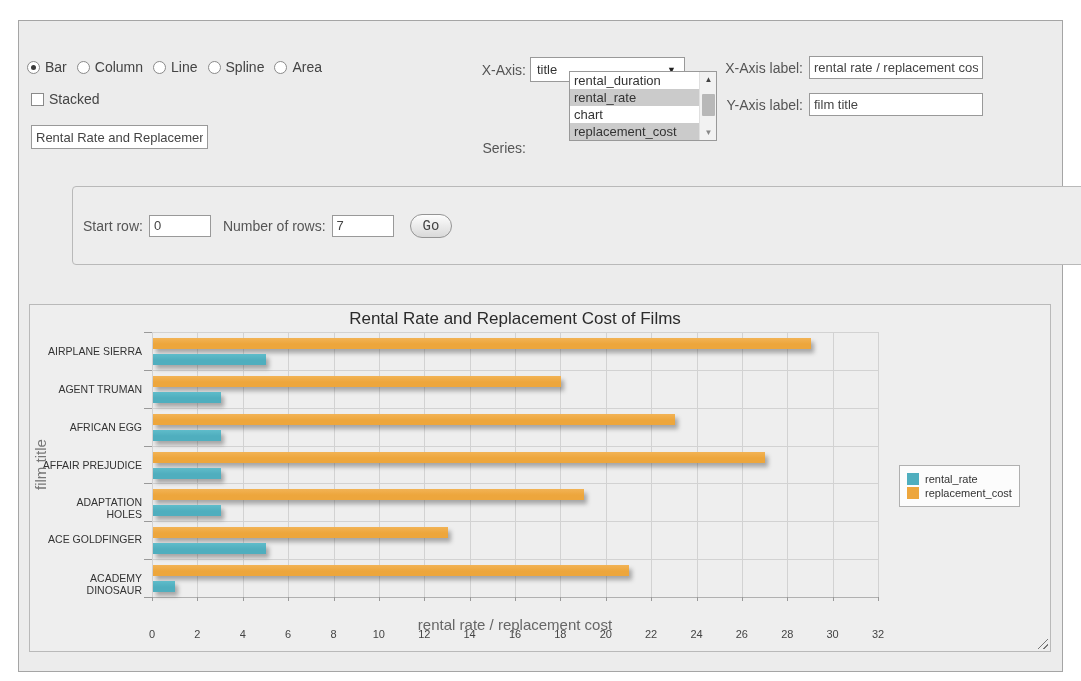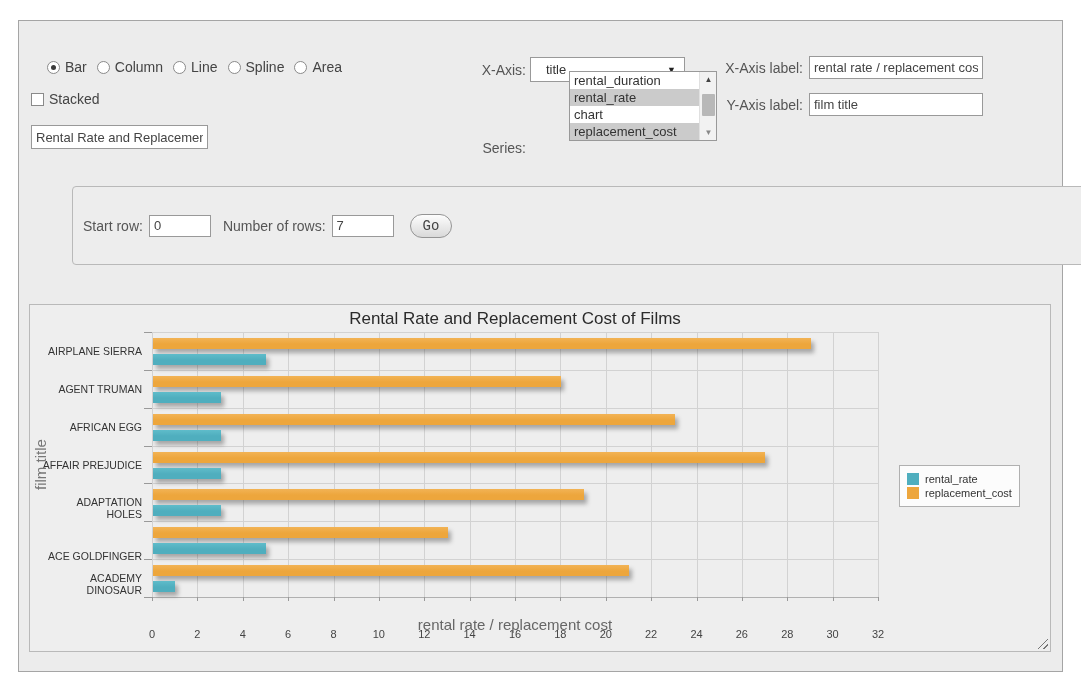--- a/index.html
+++ b/index.html
@@ -9,32 +9,32 @@
     background:#ececec; border:1px solid #a5a5a5; }
   .legendbox { position:absolute; left:11px; top:-14px; background:#fff;
     border:1px solid #9a9a9a; border-radius:2px; padding:5px 13px;
     font-size:14px; font-weight:bold; color:#333;
     box-shadow:2px 2px 3px rgba(0,0,0,0.35); }
   .lbl { position:absolute; font-size:14px; color:#555; }
   .lbl.r { text-align:right; }
   .txt { position:absolute; border:1px solid #999; background:#fff; color:#444;
     font-size:13px; font-family:"Liberation Sans",sans-serif; padding:2px 4px; outline:none; }
   
-  .choice-row { position:absolute; left:28px; top:38px; display:flex; align-items:flex-start; }
+  .choice-row { position:absolute; left:8px; top:38px; display:flex; align-items:flex-start; }
   .choice { display:flex; align-items:center; margin-right:10px; font-size:14px; color:#444; }
   .radio { width:13px; height:13px; border:1px solid #8a8a8a; border-radius:50%;
     background:#fff; margin-right:5px; position:relative; flex:none; }
   .radio.on::after { content:""; position:absolute; left:3px; top:3px; width:5px; height:5px;
     border-radius:50%; background:#3a3a3a; }
   .checkbox { width:13px; height:13px; border:1px solid #8a8a8a; background:#fff;
     margin-right:5px; flex:none; }
   
   .selectbox { position:absolute; left:511px; top:36px; width:155px; height:25px;
     background:#fff; border:1px solid #999; font-size:13px; color:#333;
-    display:flex; align-items:center; padding-left:15px; }
+    display:flex; align-items:center; padding-left:6px; }
   .selectbox .arrow { position:absolute; right:8px; top:7px; font-size:9px; color:#222; }
   
   .listbox { position:absolute; left:513px; top:50px; width:148px; height:70px;
     background:#fff; border:1px solid #999; overflow:hidden;margin-left:37px; }
   .listbox .opt { height:17px; line-height:17px; font-size:13px; color:#333; padding-left:4px;
     white-space:nowrap; }
   .listbox .opt.sel { background:#cbcbcb; }
   .lb-scroll { position:absolute; right:0; top:0; width:17px; height:68px; background:#f2f2f2;
     border-left:1px solid #e0e0e0; }
   .lb-scroll .up, .lb-scroll .dn { position:absolute; left:0; width:17px; height:15px;
@@ -231,21 +231,21 @@
         <div class="bar" style="left: 1px; top: 59.8571px; width: 67.8356px; background: linear-gradient(rgb(95, 188, 202), rgb(79, 174, 190) 55%);"></div>
         <div class="cat-label" style="top: 88.6429px;">AFRICAN EGG</div>
         <div class="bar" style="left: 1px; top: 81.7143px; width: 521.586px; background: linear-gradient(rgb(242, 179, 85), rgb(237, 166, 60) 55%);"></div>
         <div class="bar" style="left: 1px; top: 97.7143px; width: 67.8356px; background: linear-gradient(rgb(95, 188, 202), rgb(79, 174, 190) 55%);"></div>
         <div class="cat-label" style="top: 126.5px;">AFFAIR PREJUDICE</div>
         <div class="bar" style="left: 1px; top: 119.571px; width: 612.336px; background: linear-gradient(rgb(242, 179, 85), rgb(237, 166, 60) 55%);"></div>
         <div class="bar" style="left: 1px; top: 135.571px; width: 67.8356px; background: linear-gradient(rgb(95, 188, 202), rgb(79, 174, 190) 55%);"></div>
         <div class="cat-label" style="top: 164.357px;">ADAPTATION HOLES</div>
         <div class="bar" style="left: 1px; top: 157.429px; width: 430.836px; background: linear-gradient(rgb(242, 179, 85), rgb(237, 166, 60) 55%);"></div>
         <div class="bar" style="left: 1px; top: 173.429px; width: 67.8356px; background: linear-gradient(rgb(95, 188, 202), rgb(79, 174, 190) 55%);"></div>
-        <div class="cat-label" style="top: 218px;">ACE GOLDFINGER</div>
+        <div class="cat-label" style="top: 201px;">ACE GOLDFINGER</div>
         <div class="bar" style="left: 1px; top: 195.286px; width: 294.711px; background: linear-gradient(rgb(242, 179, 85), rgb(237, 166, 60) 55%);"></div>
         <div class="bar" style="left: 1px; top: 211.286px; width: 113.211px; background: linear-gradient(rgb(95, 188, 202), rgb(79, 174, 190) 55%);"></div>
         <div class="cat-label" style="top: 240.071px;">ACADEMY DINOSAUR</div>
         <div class="bar" style="left: 1px; top: 233.143px; width: 476.211px; background: linear-gradient(rgb(242, 179, 85), rgb(237, 166, 60) 55%);"></div>
         <div class="bar" style="left: 1px; top: 249.143px; width: 22.4606px; background: linear-gradient(rgb(95, 188, 202), rgb(79, 174, 190) 55%);"></div>
       </div>
     <div class="xaxis-title">rental rate / replacement cost</div>
     <div class="yaxis-title">film title</div>
     <div class="chart-legend" id="legend">
         <div class="li">

